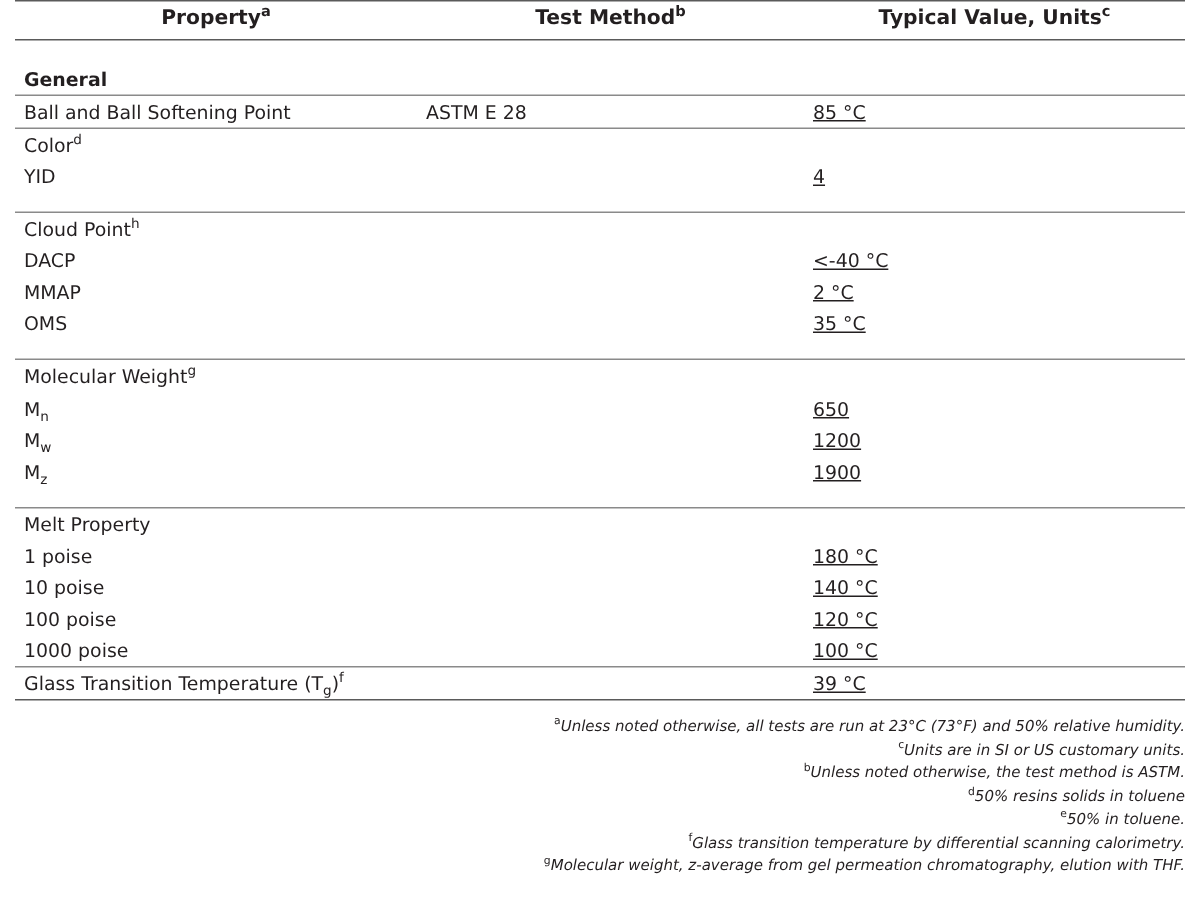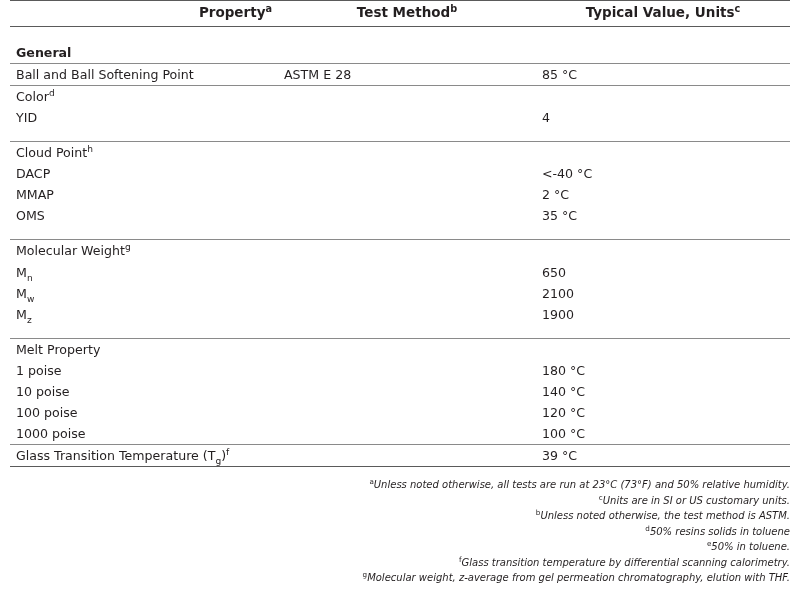--- a/index.html
+++ b/index.html
@@ -33,33 +33,33 @@
 
   table.spec thead th {
     font-size: 13.5px;
     font-weight: bold;
     padding: 4px 6px 5px 6px;
     border-top: 1.6px solid #5a5a5a;
     border-bottom: 1.2px solid #5a5a5a;
     vertical-align: bottom;
     line-height: 1.15;
   }
-  th.h-prop { text-align: right; }
+  th.h-prop { text-align: center; }
   th.h-method { text-align: center; }
   th.h-value { text-align: center; }
 
   table.spec td {
     font-size: 12.6px;
     padding: 3px 6px;
     vertical-align: top;
     line-height: 1.2;
   }
   td.prop { text-align: left; }
   td.method { text-align: left; padding-left: 12px; }
-  td.value { text-align: left; padding-left: 8px; }
+  td.value { text-align: left; padding-left: 8px; text-decoration: underline; }
 
   tr.section td {
     font-weight: bold;
     padding-top: 18px;
     padding-bottom: 3px;
   }
   tr.rule td {
     border-top: 0.9px solid #8a8a8a;
   }
   tr.bottomrule td {
@@ -177,21 +177,21 @@
         <td class="value"></td>
       </tr>
       <tr>
         <td class="prop indent1"><span>M</span><sub>n</sub></td>
         <td class="method"></td>
         <td class="value">650</td>
       </tr>
       <tr>
         <td class="prop indent1"><span>M</span><sub>w</sub></td>
         <td class="method"></td>
-        <td class="value">2100</td>
+        <td class="value">1200</td>
       </tr>
       <tr>
         <td class="prop indent1"><span>M</span><sub>z</sub></td>
         <td class="method"></td>
         <td class="value">1900</td>
       </tr>
       <tr class="spacer">
           <td></td>
           <td></td>
           <td></td>

